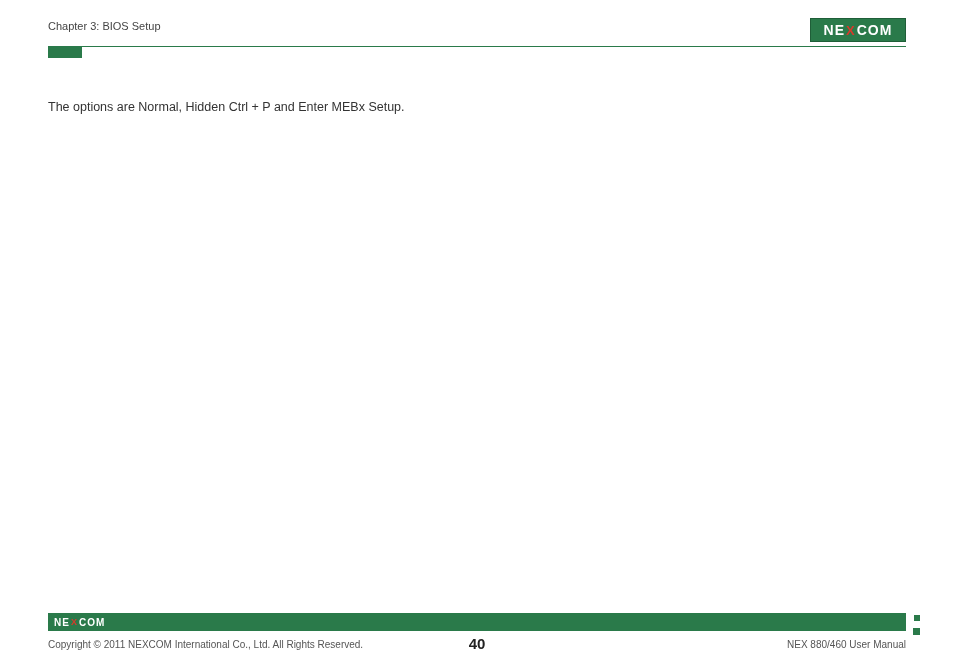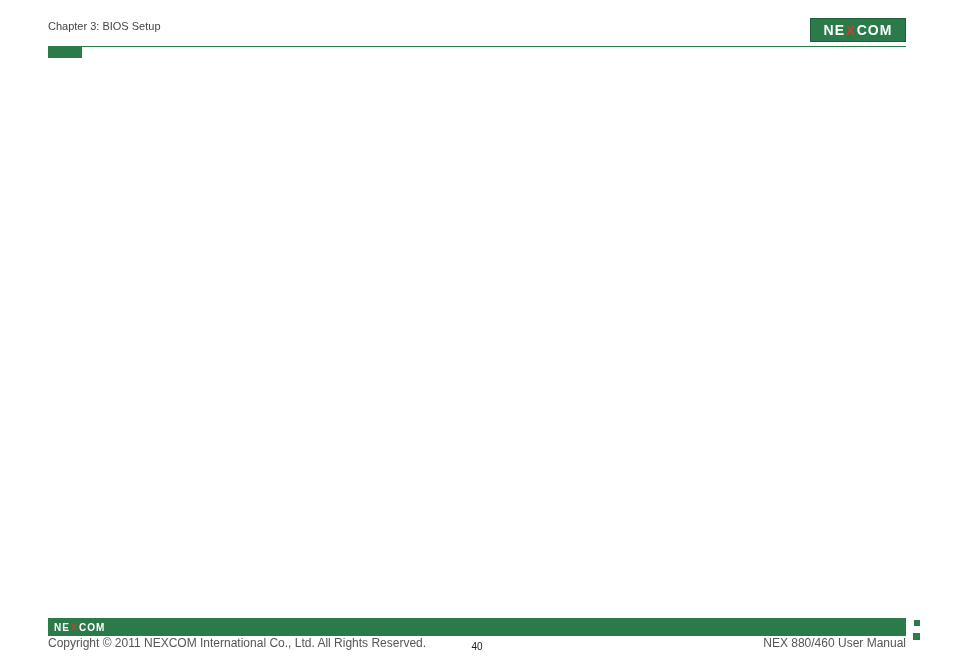--- a/index.html
+++ b/index.html
@@ -104,30 +104,30 @@
     width: 20px;
     height: 20px;
   }
   .sq { position: absolute; background: #2a7a4a; }
   .sq1 { width: 6px; height: 6px; right: 0; top: 0; }
   .sq3 { width: 7px; height: 7px; right: 0; bottom: 0; }
   .footer-meta {
     display: flex;
     justify-content: space-between;
     align-items: flex-start;
-    font-size: 12px;
+    font-size: 10px;
     color: #555;
-    margin-top: 0;
+    margin-top: 8px;
   }
   .page-number {
     position: absolute;
     left: 0; right: 0;
     text-align: center;
-    font-size: 10px;
-    font-weight: normal;
+    font-size: 15px;
+    font-weight: bold;
     color: #222;
     bottom: -2px;
   }
   .footer-meta-wrap { position: relative; }
 </style>
 </head>
 <body>
 
 <div class="page">
 
@@ -139,20 +139,21 @@
           <span class="logo-x">X</span>
           <span>COM</span>
       </span>
     </div>
   </div>
 
   <hr class="header-rule">
   <div class="tab-stub"></div>
 
   <div class="body-area">
+    <div class="body-text">The options are Normal, Hidden Ctrl + P and Enter MEBx Setup.</div>
   </div>
 
   <div class="footer-wrap">
     <div class="footer-bar">
       <span class="footer-logo">
         <span>NE</span>
           <span class="logo-x-small">X</span>
           <span>COM</span>
       </span>
       <div class="footer-squares">

